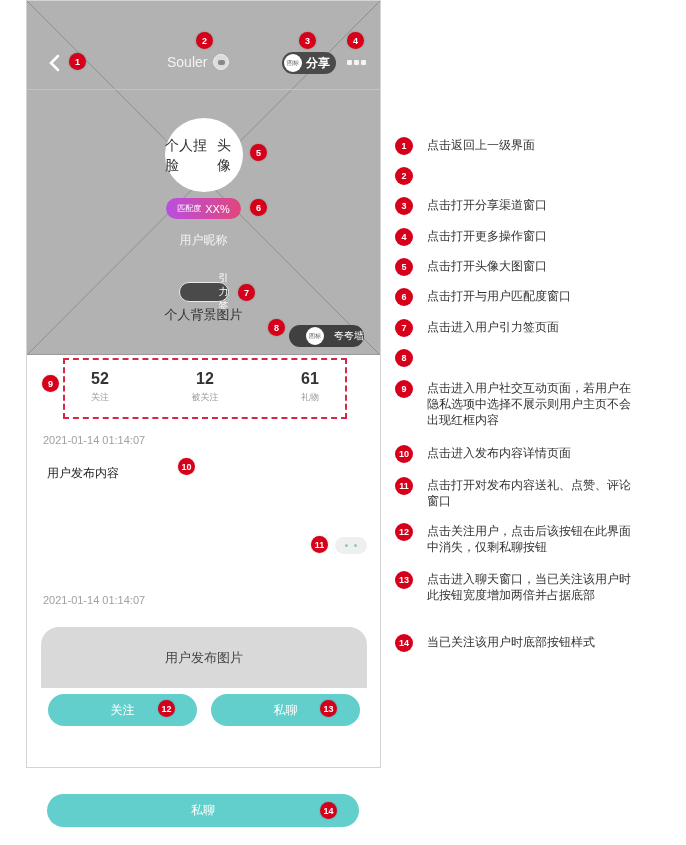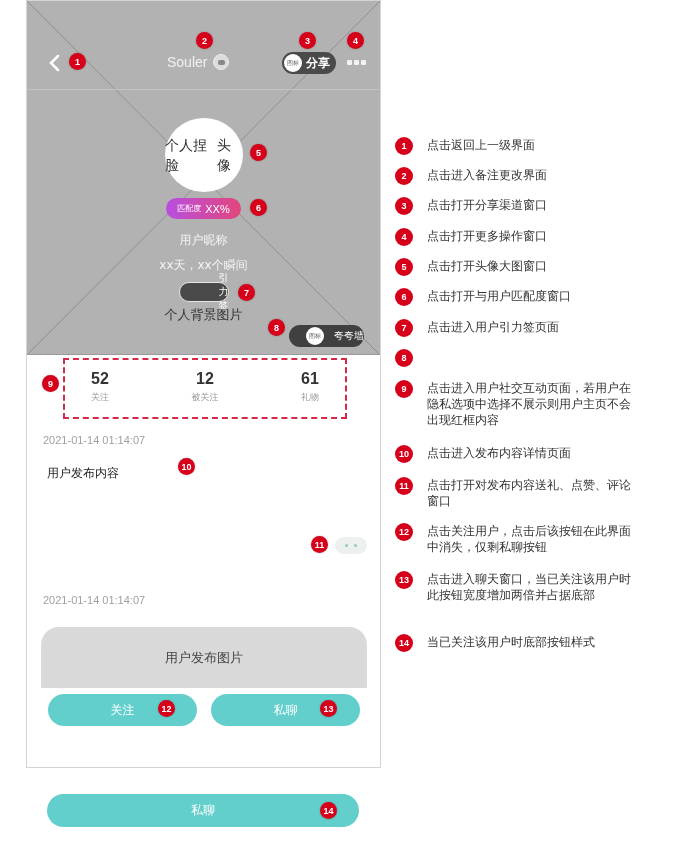--- a/index.html
+++ b/index.html
@@ -149,21 +149,20 @@
       <span>个人捏脸</span>
       <span>头像</span>
     </div>
 
     <div class="match-pill">
       <span class="k">匹配度</span>
       <span class="v">XX%</span>
     </div>
 
     <div class="nickname">用户昵称</div>
-    <div class="stats-line">xx天，xx个瞬间</div>
     <div class="tag-pill">引力签</div>
     <div class="bg-label">个人背景图片</div>
 
     <div class="praise-pill">
       <span class="dot">图标</span>
       <span class="lbl">夸夸墙</span>
     </div>
   </div>
 
   <div class="stats-box">
@@ -211,21 +210,20 @@
 <div class="badge" style="left:320px;top:700px">13</div>
 <div class="badge" style="left:320px;top:802px">14</div>
 
 <div class="notes">
   <div class="note" style="top:0px">
       <span class="nbadge">1</span>
       <span class="ntext">点击返回上一级界面</span>
     </div>
   <div class="note" style="top:30px">
       <span class="nbadge">2</span>
-      <span class="ntext">点击进入备注更改界面</span>
     </div>
   <div class="note" style="top:60px">
       <span class="nbadge">3</span>
       <span class="ntext">点击打开分享渠道窗口</span>
     </div>
   <div class="note" style="top:91px">
       <span class="nbadge">4</span>
       <span class="ntext">点击打开更多操作窗口</span>
     </div>
   <div class="note" style="top:121px">

